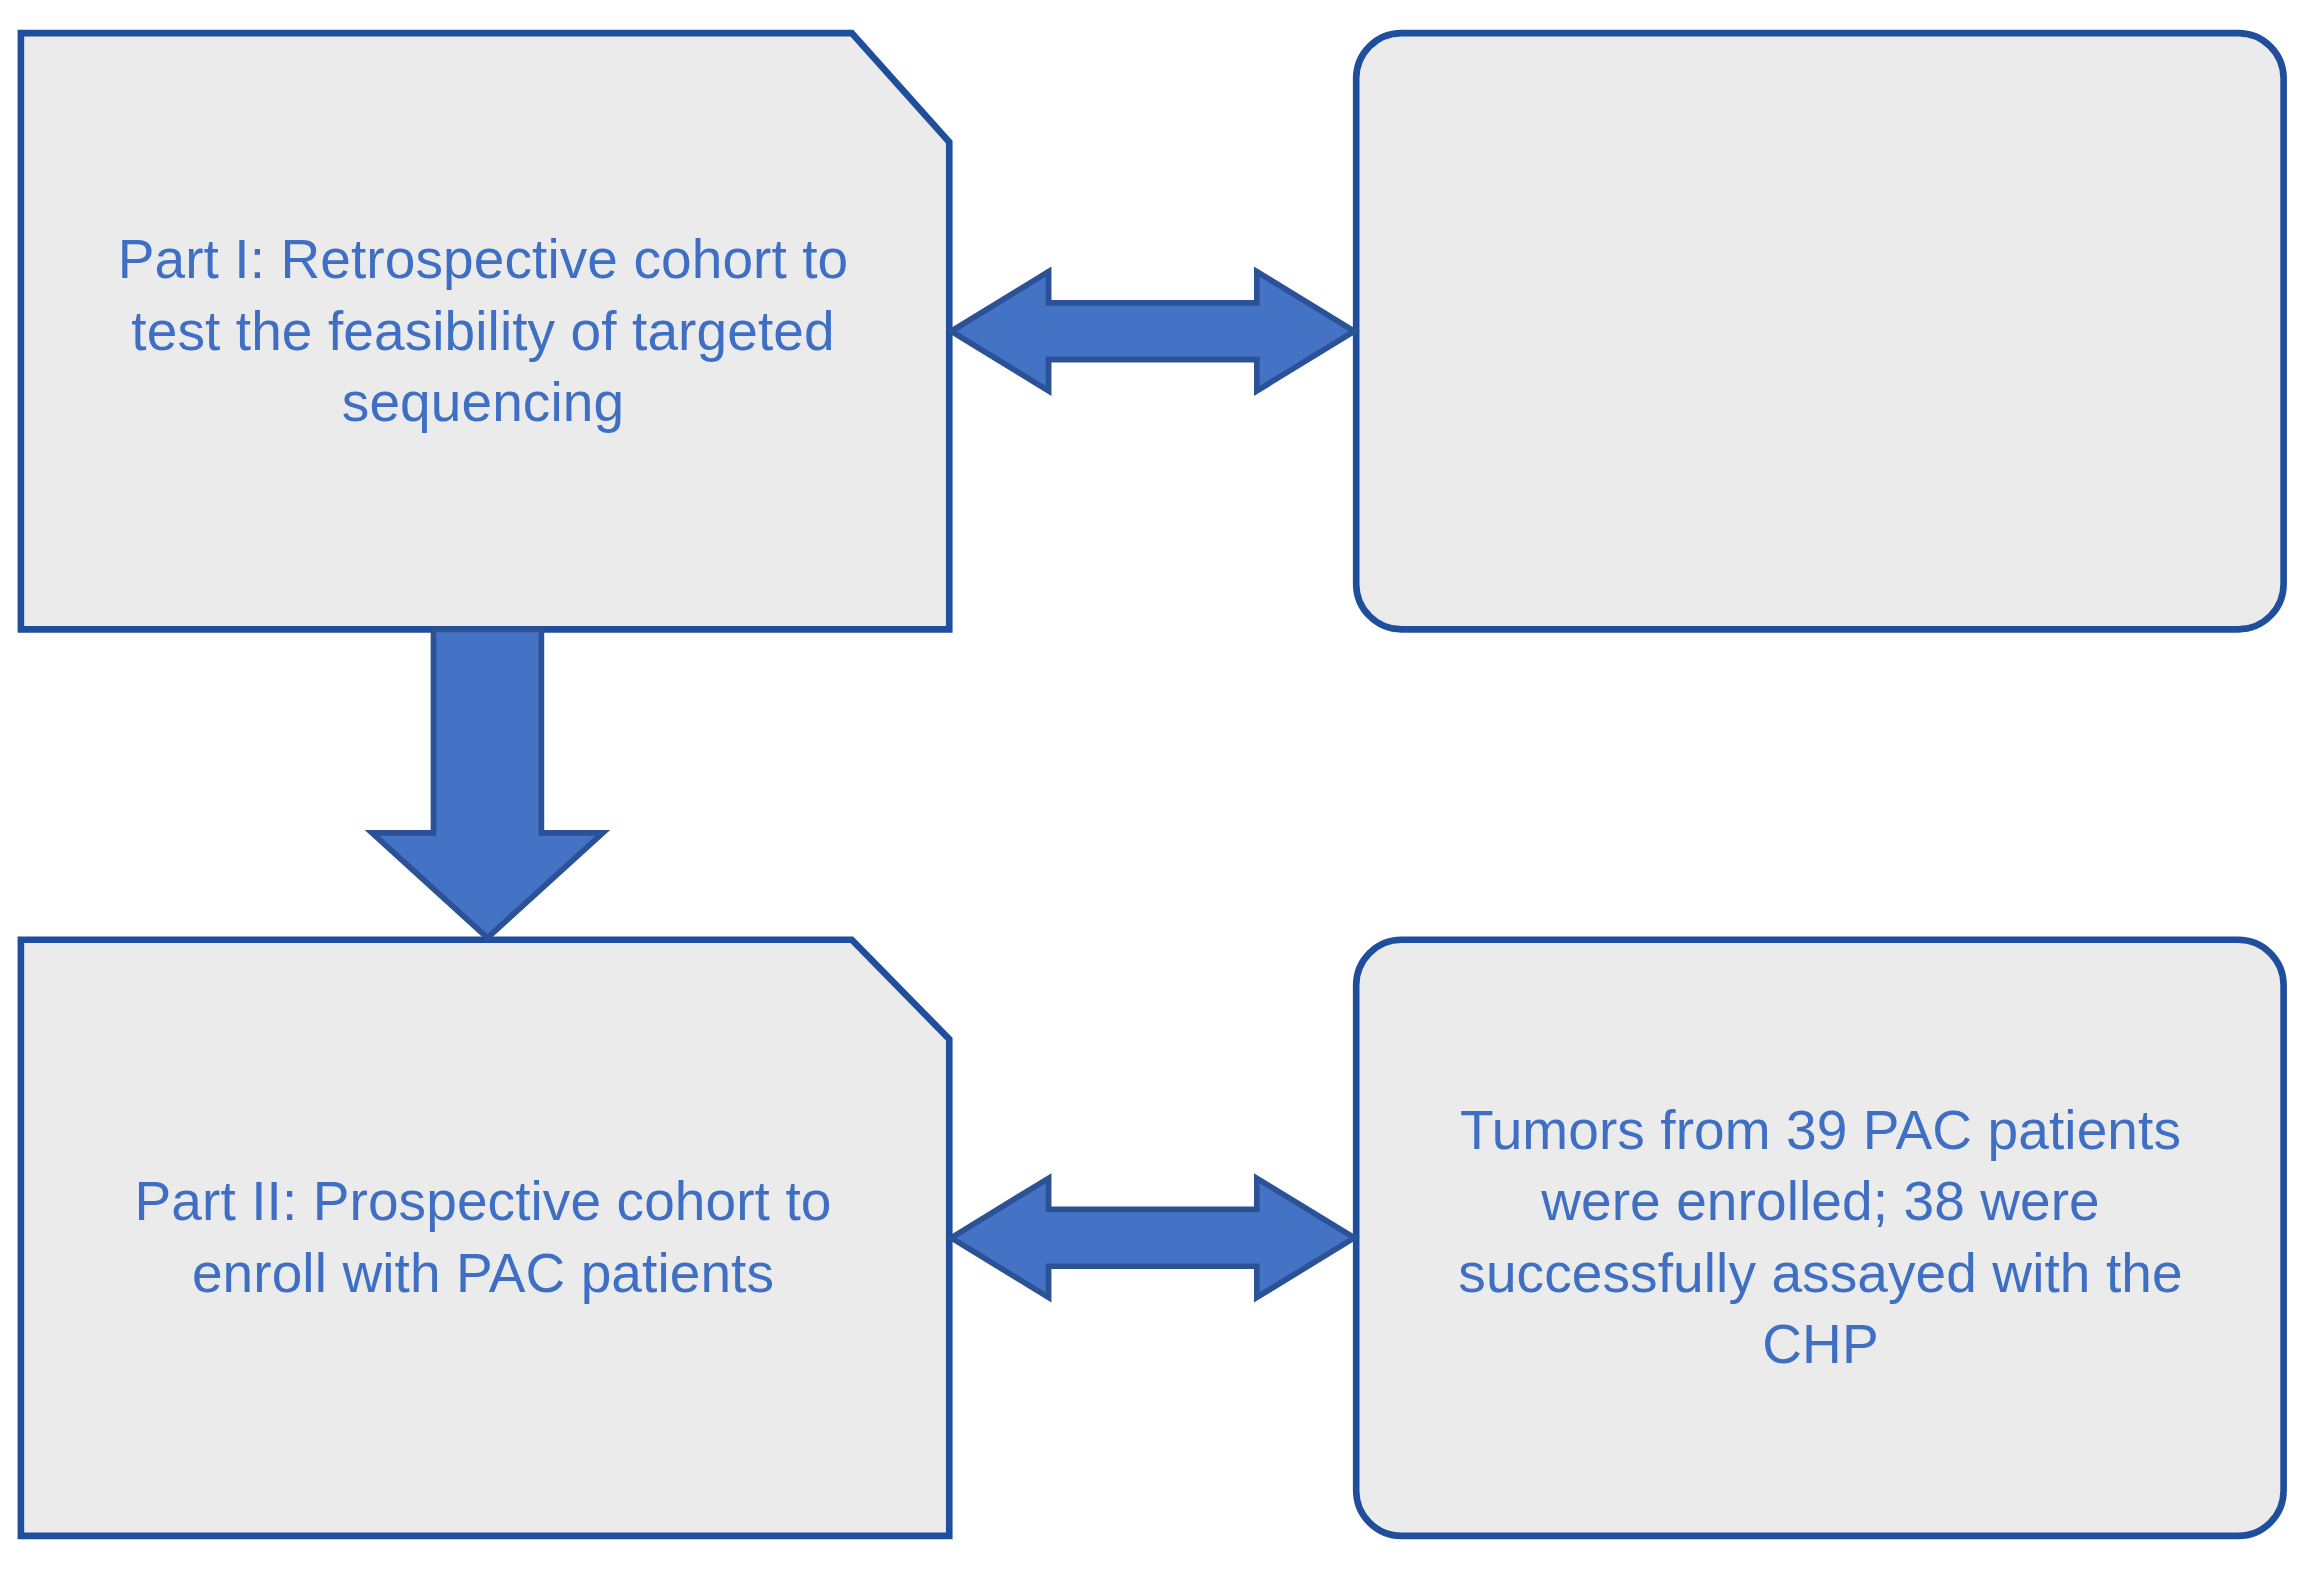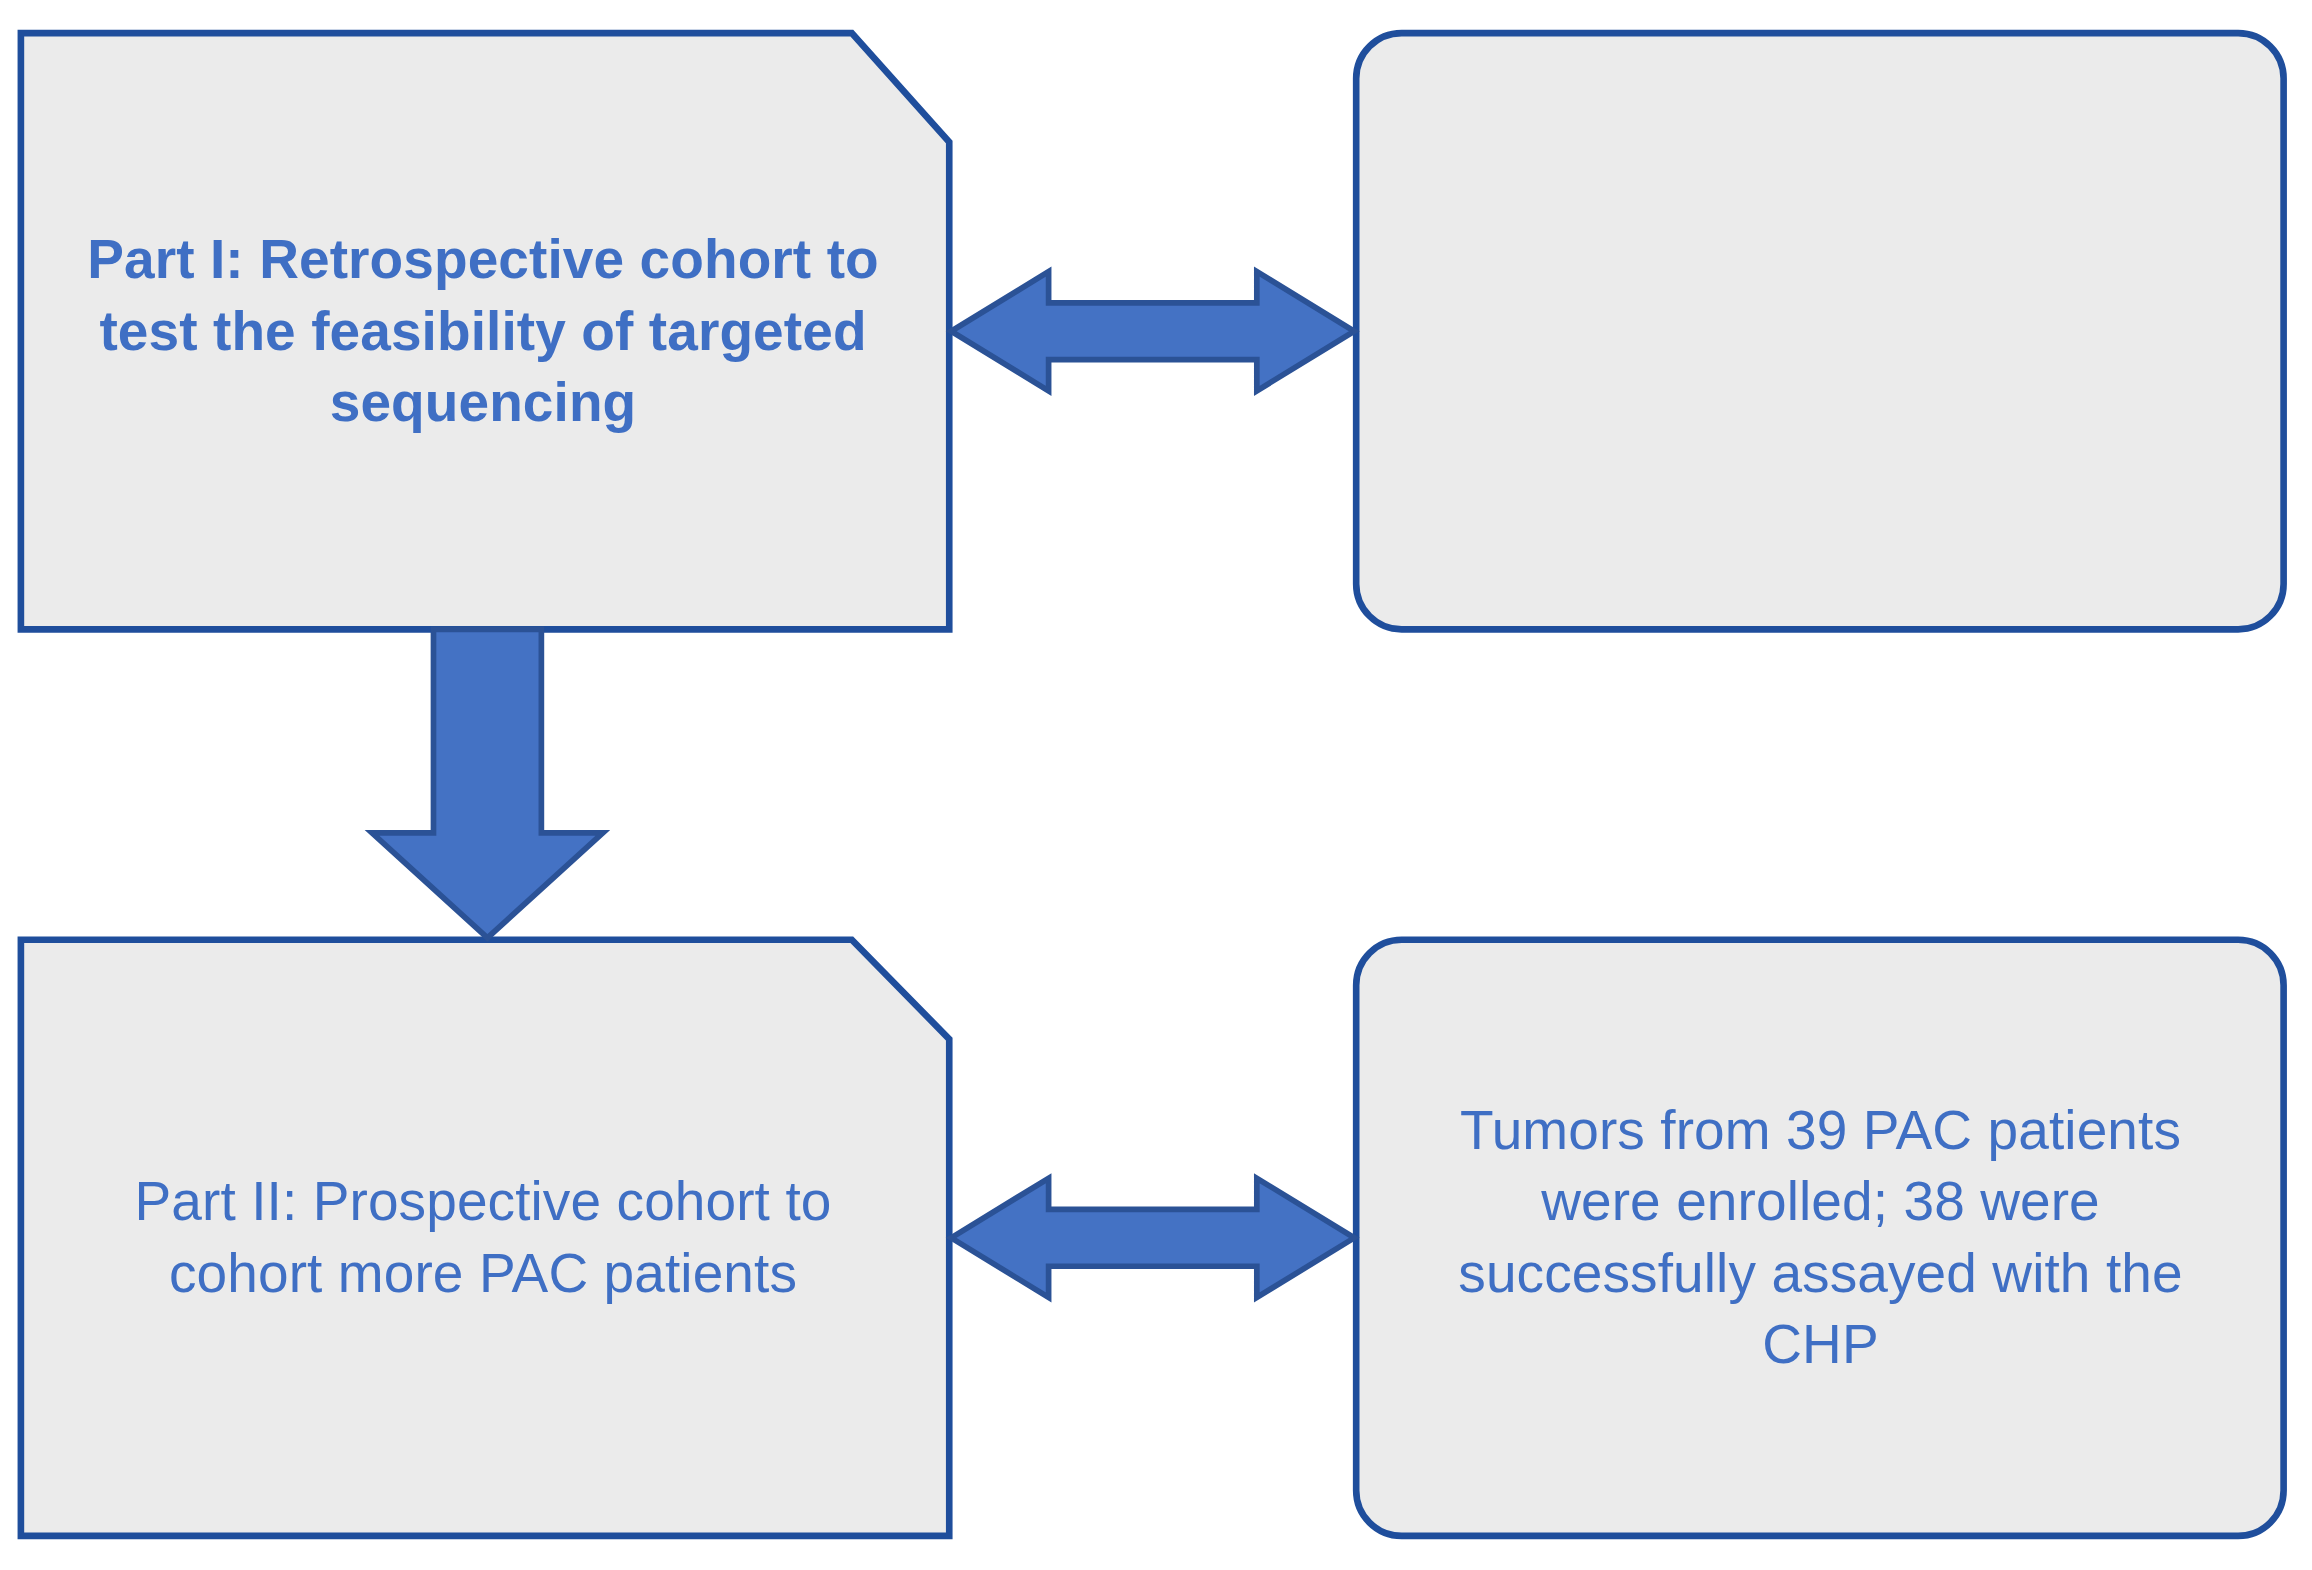--- a/index.html
+++ b/index.html
@@ -35,21 +35,21 @@
     color: #3f6fc4;
     font-family: "Liberation Sans", sans-serif;
     font-size: 55px;
     line-height: 1.30;
     font-weight: 400;
     letter-spacing: 0.1px;
     white-space: pre-line;
     pointer-events: none;
   }
   
-  #text-part1 { left: 38px;  top: 43px;   width: 890px;  height: 577px; padding: 0 38px; box-sizing: border-box; font-weight: bold; }
+  #text-part1 { left: 38px;  top: 43px;   width: 890px;  height: 577px; padding: 0 38px; box-sizing: border-box; }
   
   #text-meta  { left: 1372px; top: 43px;  width: 897px;  height: 577px; padding: 0 32px; box-sizing: border-box; }
   
   #text-part2 { left: 38px;  top: 949px; width: 890px;  height: 577px; padding: 0 38px; box-sizing: border-box; }
   
   #text-tumor { left: 1372px; top: 949px; width: 897px; height: 577px; padding: 0 32px; box-sizing: border-box; }
 </style>
 </head>
 <body>
 
@@ -92,18 +92,18 @@
              L 1431 1308
              L 1328 1371
              L 1328 1338
              L 1108 1338
              L 1108 1371 Z" fill="#4472c4" stroke="#2b5296" stroke-width="6" stroke-linejoin="miter"></path>
   </svg>
 
   <div class="node-text" id="text-part1">Part I: Retrospective cohort to test the feasibility of targeted sequencing</div>
 
 
-  <div class="node-text" id="text-part2">Part II: Prospective cohort to cohort more PAC patients</div>
+  <div class="node-text" id="text-part2">Part II: Prospective cohort to enroll with PAC patients</div>
 
   <div class="node-text" id="text-tumor">Tumors from 39 PAC patients were enrolled; 38 were successfully assayed with the CHP</div>
 
 </div>
 
 
 </body></html>

